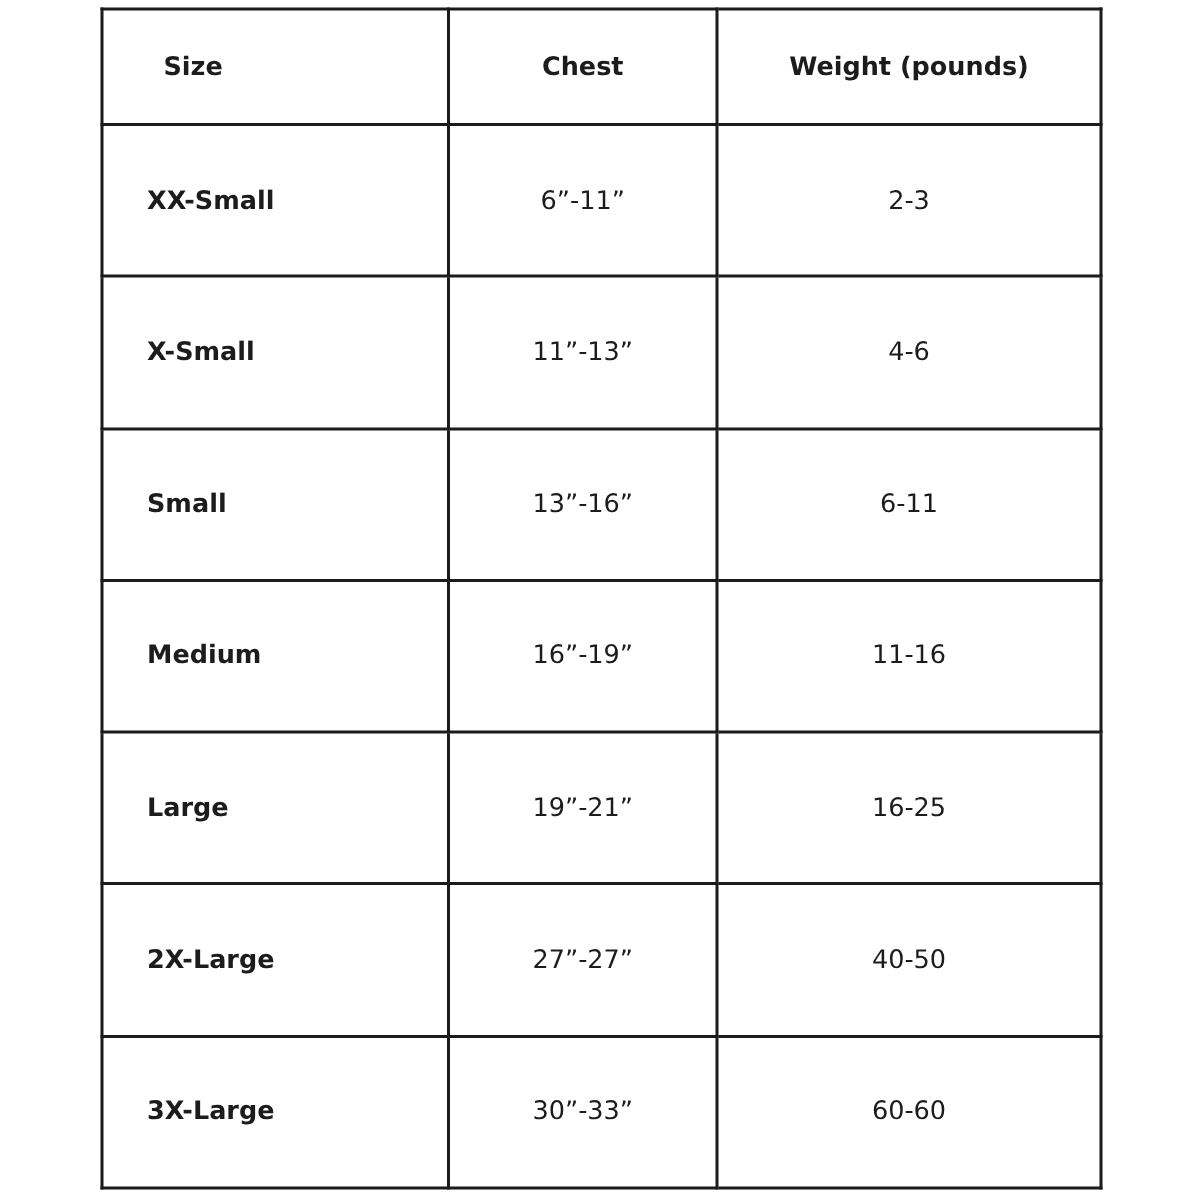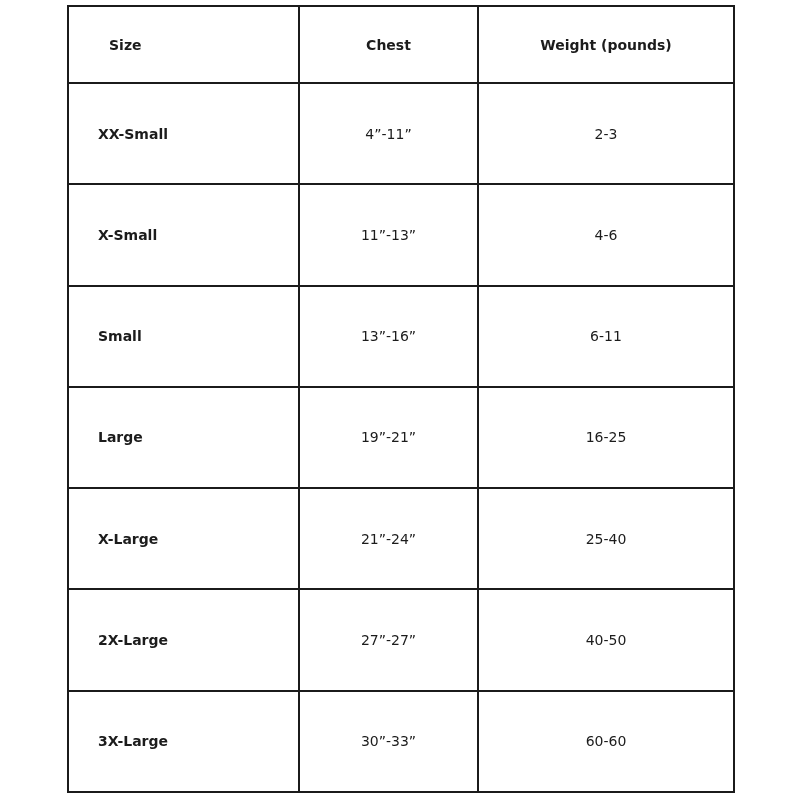--- a/index.html
+++ b/index.html
@@ -27,21 +27,21 @@
     table-layout: fixed;
     background: #ffffff;
   }
   table.size-chart col.c1 { width: 231px; }
   table.size-chart col.c2 { width: 179px; }
   table.size-chart col.c3 { width: 256px; }
   table.size-chart th,
   table.size-chart td {
     border: 2px solid #1b1b1b;
     color: #1c1c1c;
-    font-size: 14px;
+    font-size: 17px;
     vertical-align: middle;
     padding: 0;
     background: #ffffff;
   }
   table.size-chart tr.header-row { height: 77px; }
   table.size-chart tr.data-row { height: 79px; padding-left: 28px; }
   table.size-chart th {
     font-weight: 700;
   }
   table.size-chart th.col-size {
@@ -72,42 +72,42 @@
     <thead>
       <tr class="header-row">
         <th class="col-size">Size</th>
         <th class="col-chest">Chest</th>
         <th class="col-weight">Weight (pounds)</th>
       </tr>
     </thead>
     <tbody>
       <tr class="data-row">
         <td class="size-cell">XX-Small</td>
-        <td class="chest-cell">4”-11”</td>
+        <td class="chest-cell">6”-11”</td>
         <td class="weight-cell">2-3</td>
       </tr>
       <tr class="data-row">
         <td class="size-cell">X-Small</td>
         <td class="chest-cell">11”-13”</td>
         <td class="weight-cell">4-6</td>
       </tr>
       <tr class="data-row">
         <td class="size-cell">Small</td>
         <td class="chest-cell">13”-16”</td>
         <td class="weight-cell">6-11</td>
       </tr>
       <tr class="data-row">
+        <td class="size-cell">Medium</td>
+        <td class="chest-cell">16”-19”</td>
+        <td class="weight-cell">11-16</td>
+      </tr>
+      <tr class="data-row">
         <td class="size-cell">Large</td>
         <td class="chest-cell">19”-21”</td>
         <td class="weight-cell">16-25</td>
-      </tr>
-      <tr class="data-row">
-        <td class="size-cell">X-Large</td>
-        <td class="chest-cell">21”-24”</td>
-        <td class="weight-cell">25-40</td>
       </tr>
       <tr class="data-row">
         <td class="size-cell">2X-Large</td>
         <td class="chest-cell">27”-27”</td>
         <td class="weight-cell">40-50</td>
       </tr>
       <tr class="data-row">
         <td class="size-cell">3X-Large</td>
         <td class="chest-cell">30”-33”</td>
         <td class="weight-cell">60-60</td>

